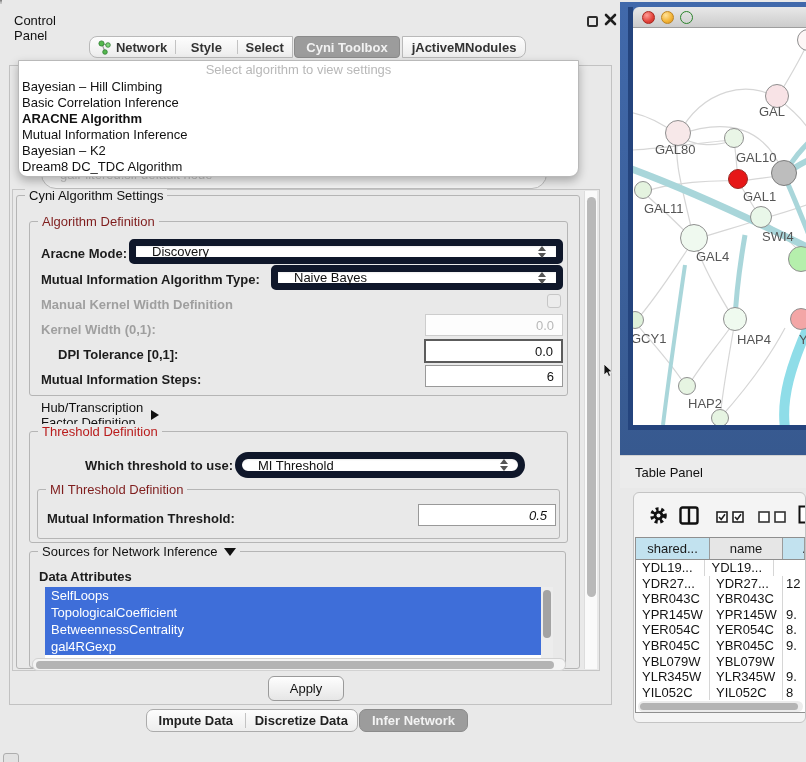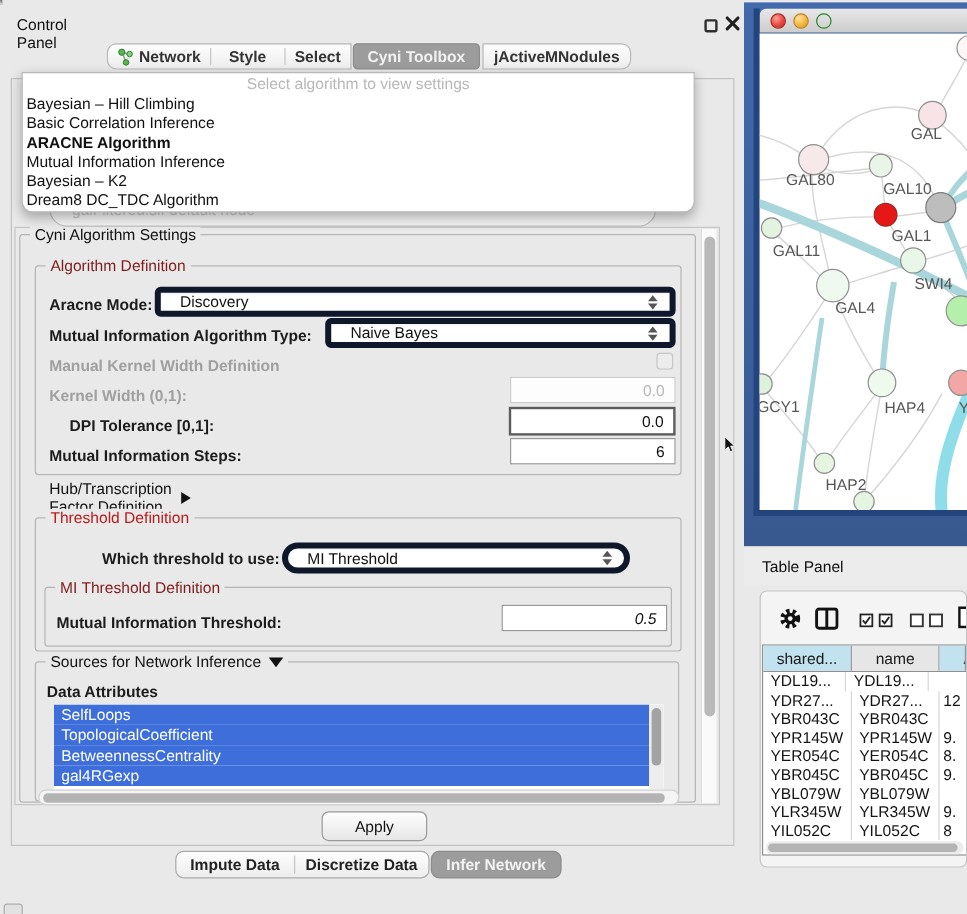--- a/index.html
+++ b/index.html
@@ -31,21 +31,21 @@
 
   
   .group { position:absolute; border:1px solid #b5b5b5; border-radius:3px; }
   .legend { position:absolute; top:-8px; left:8px; background:#e9e9e9; padding:0 4px;
             font-size:13px; white-space:nowrap; display:flex; align-items:center; gap:6px; }
   .leg-blue { color:#7f1d1d; } .leg-green { color:#b91c1c; } .leg-black { color:#111; }
 
   .lbl { position:absolute; font-size:13px; font-weight:bold; color:#1c1c1c; white-space:nowrap; }
   .lbl.dis { color:#9f9f9f; }
 
-  .combo { position:absolute; background:#fff; border:5px solid #0f172a; border-radius:5px;
+  .combo { position:absolute; background:#fff; border:7px solid #0f172a; border-radius:5px;
            display:flex; align-items:center; font-size:13px; color:#111;
            box-shadow: inset 0 1px 2px rgba(0,0,0,.07); }
   .combo .val { flex:1; padding-left:16px; white-space:nowrap; overflow:hidden; }
   .spin { width:18px; display:flex; flex-direction:column; align-items:center; gap:2px; margin-right:5px; }
   .tri-up { width:0; height:0; border-left:4px solid transparent; border-right:4px solid transparent;
             border-bottom:5px solid #555; }
   .tri-dn { width:0; height:0; border-left:4px solid transparent; border-right:4px solid transparent;
             border-top:5px solid #555; }
 
   .field { position:absolute; background:#fff; border:1px solid #999; font-size:13px;
@@ -265,21 +265,21 @@
       </div>
   </div>
   <div class="hscroll" style="left:31px; top:655px; width:534px; height:13px;">
     <div class="hthumb" style="left:3px; top:2px; width:518px; height:8px;"></div>
   </div>
 
   <div class="vscroll">
       <div class="vthumb"></div>
     </div>
 
-  <div class="btn" style="left:267px; top:673px; width:88px; height:25px;">
+  <div class="btn" style="left:267px; top:673px; width:76px; height:25px;">
     <span>Apply</span>
   </div>
 
   <div class="btabs-white">
     <div class="tabcell" style="width:98px;">
       <span>Impute Data</span>
     </div>
     <div class="tabdiv"></div>
     <div class="tabcell" style="width:112px;">
       <span>Discretize Data</span>

